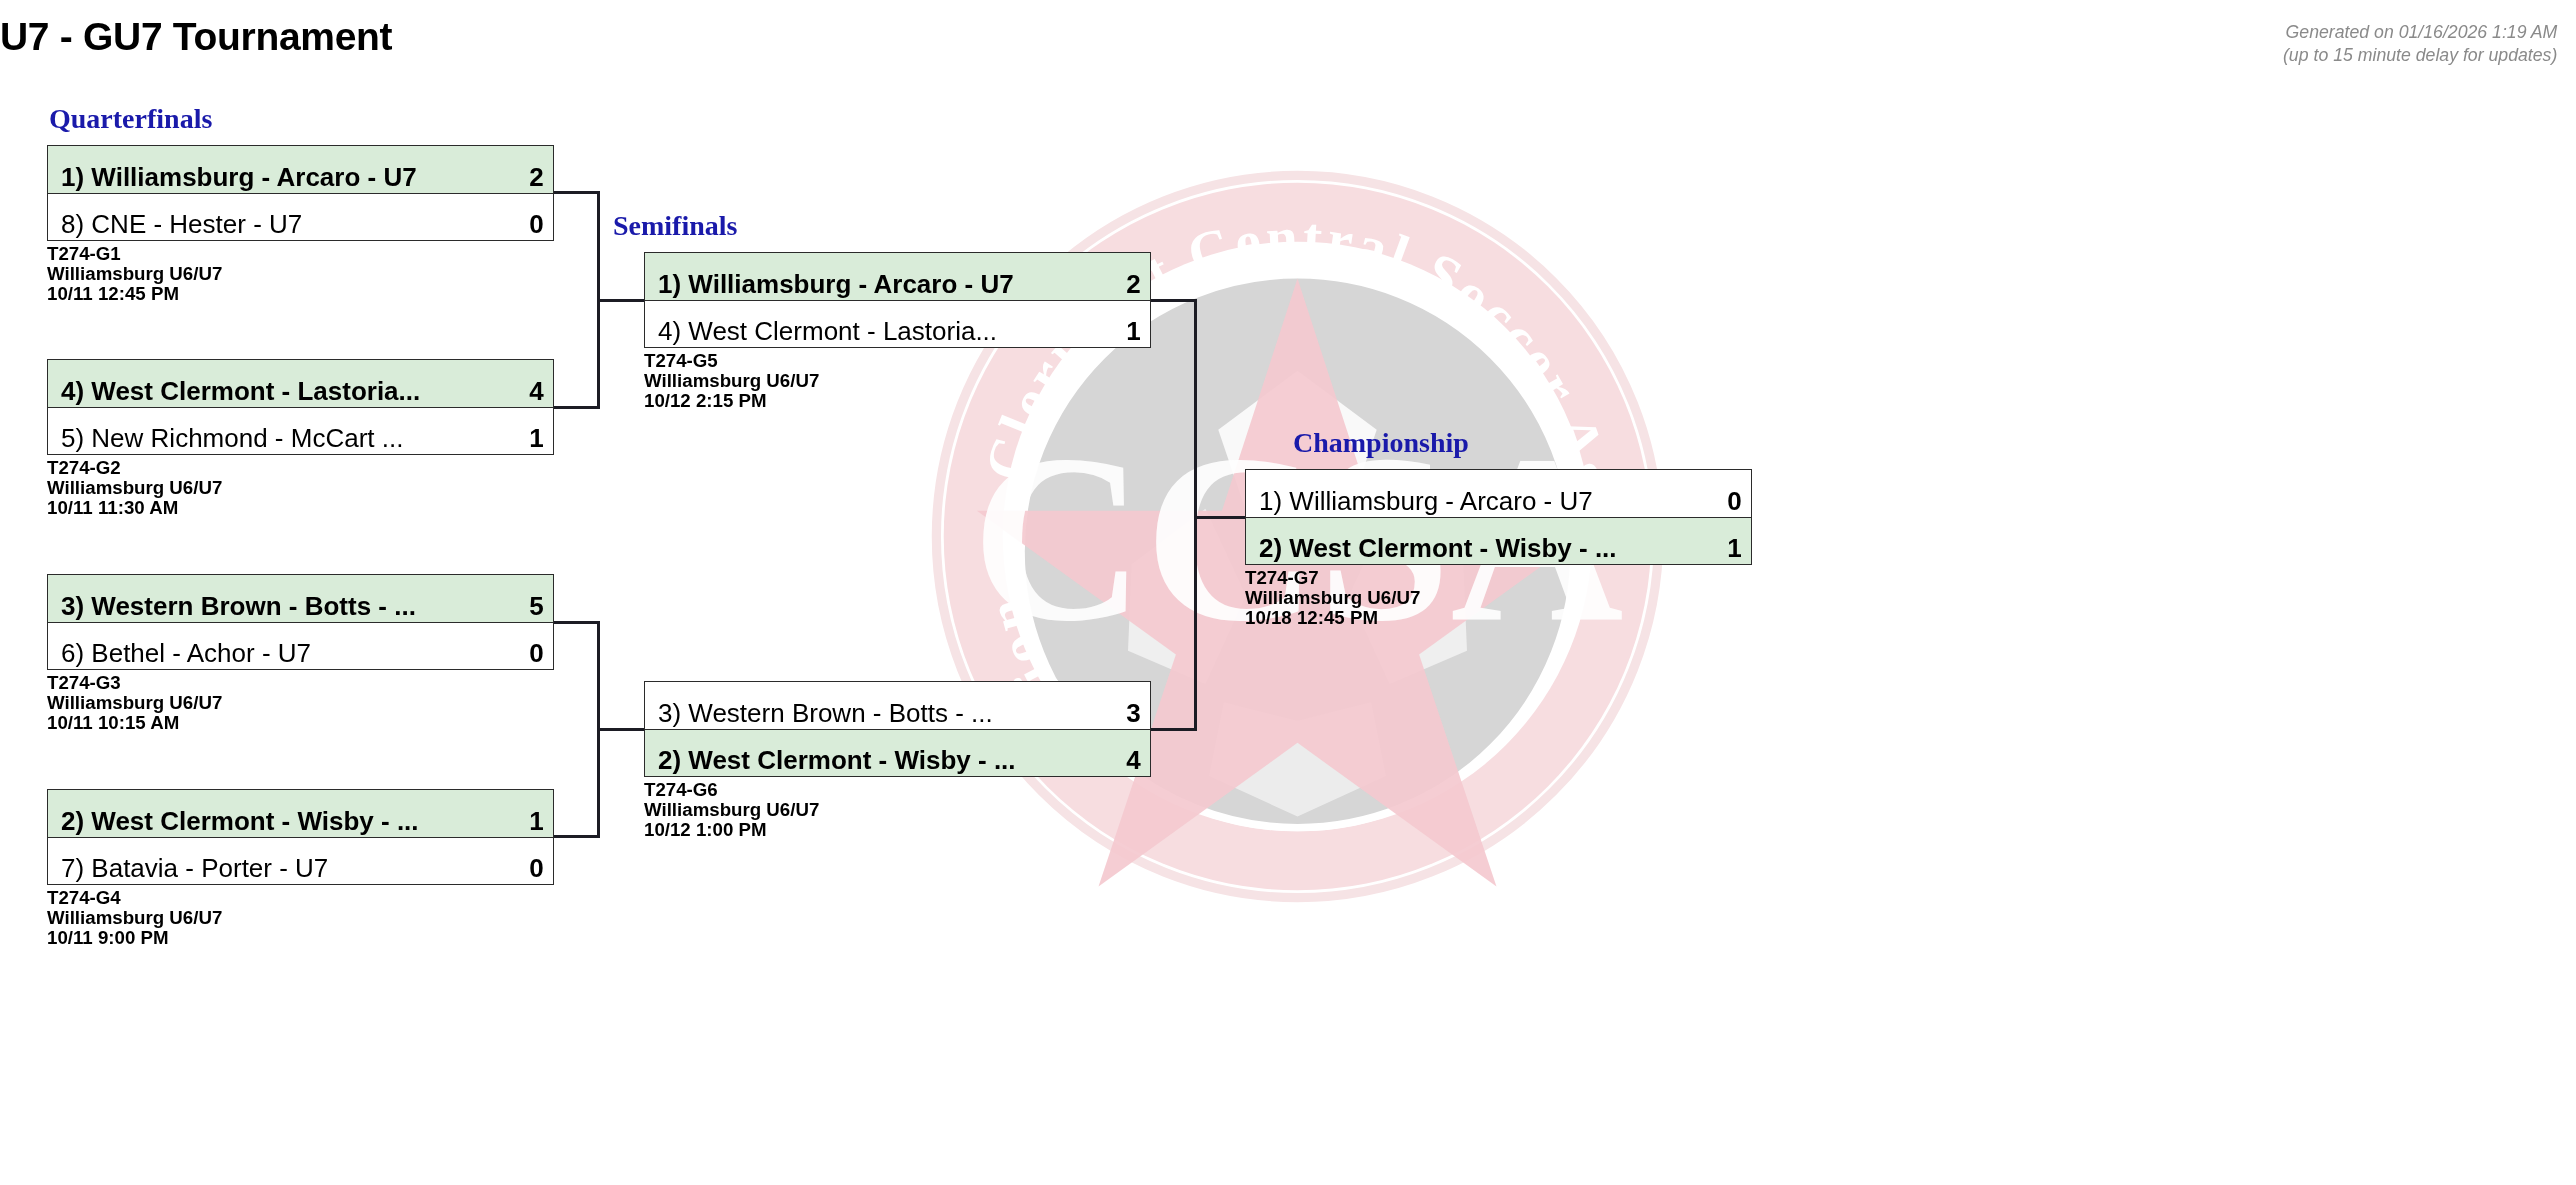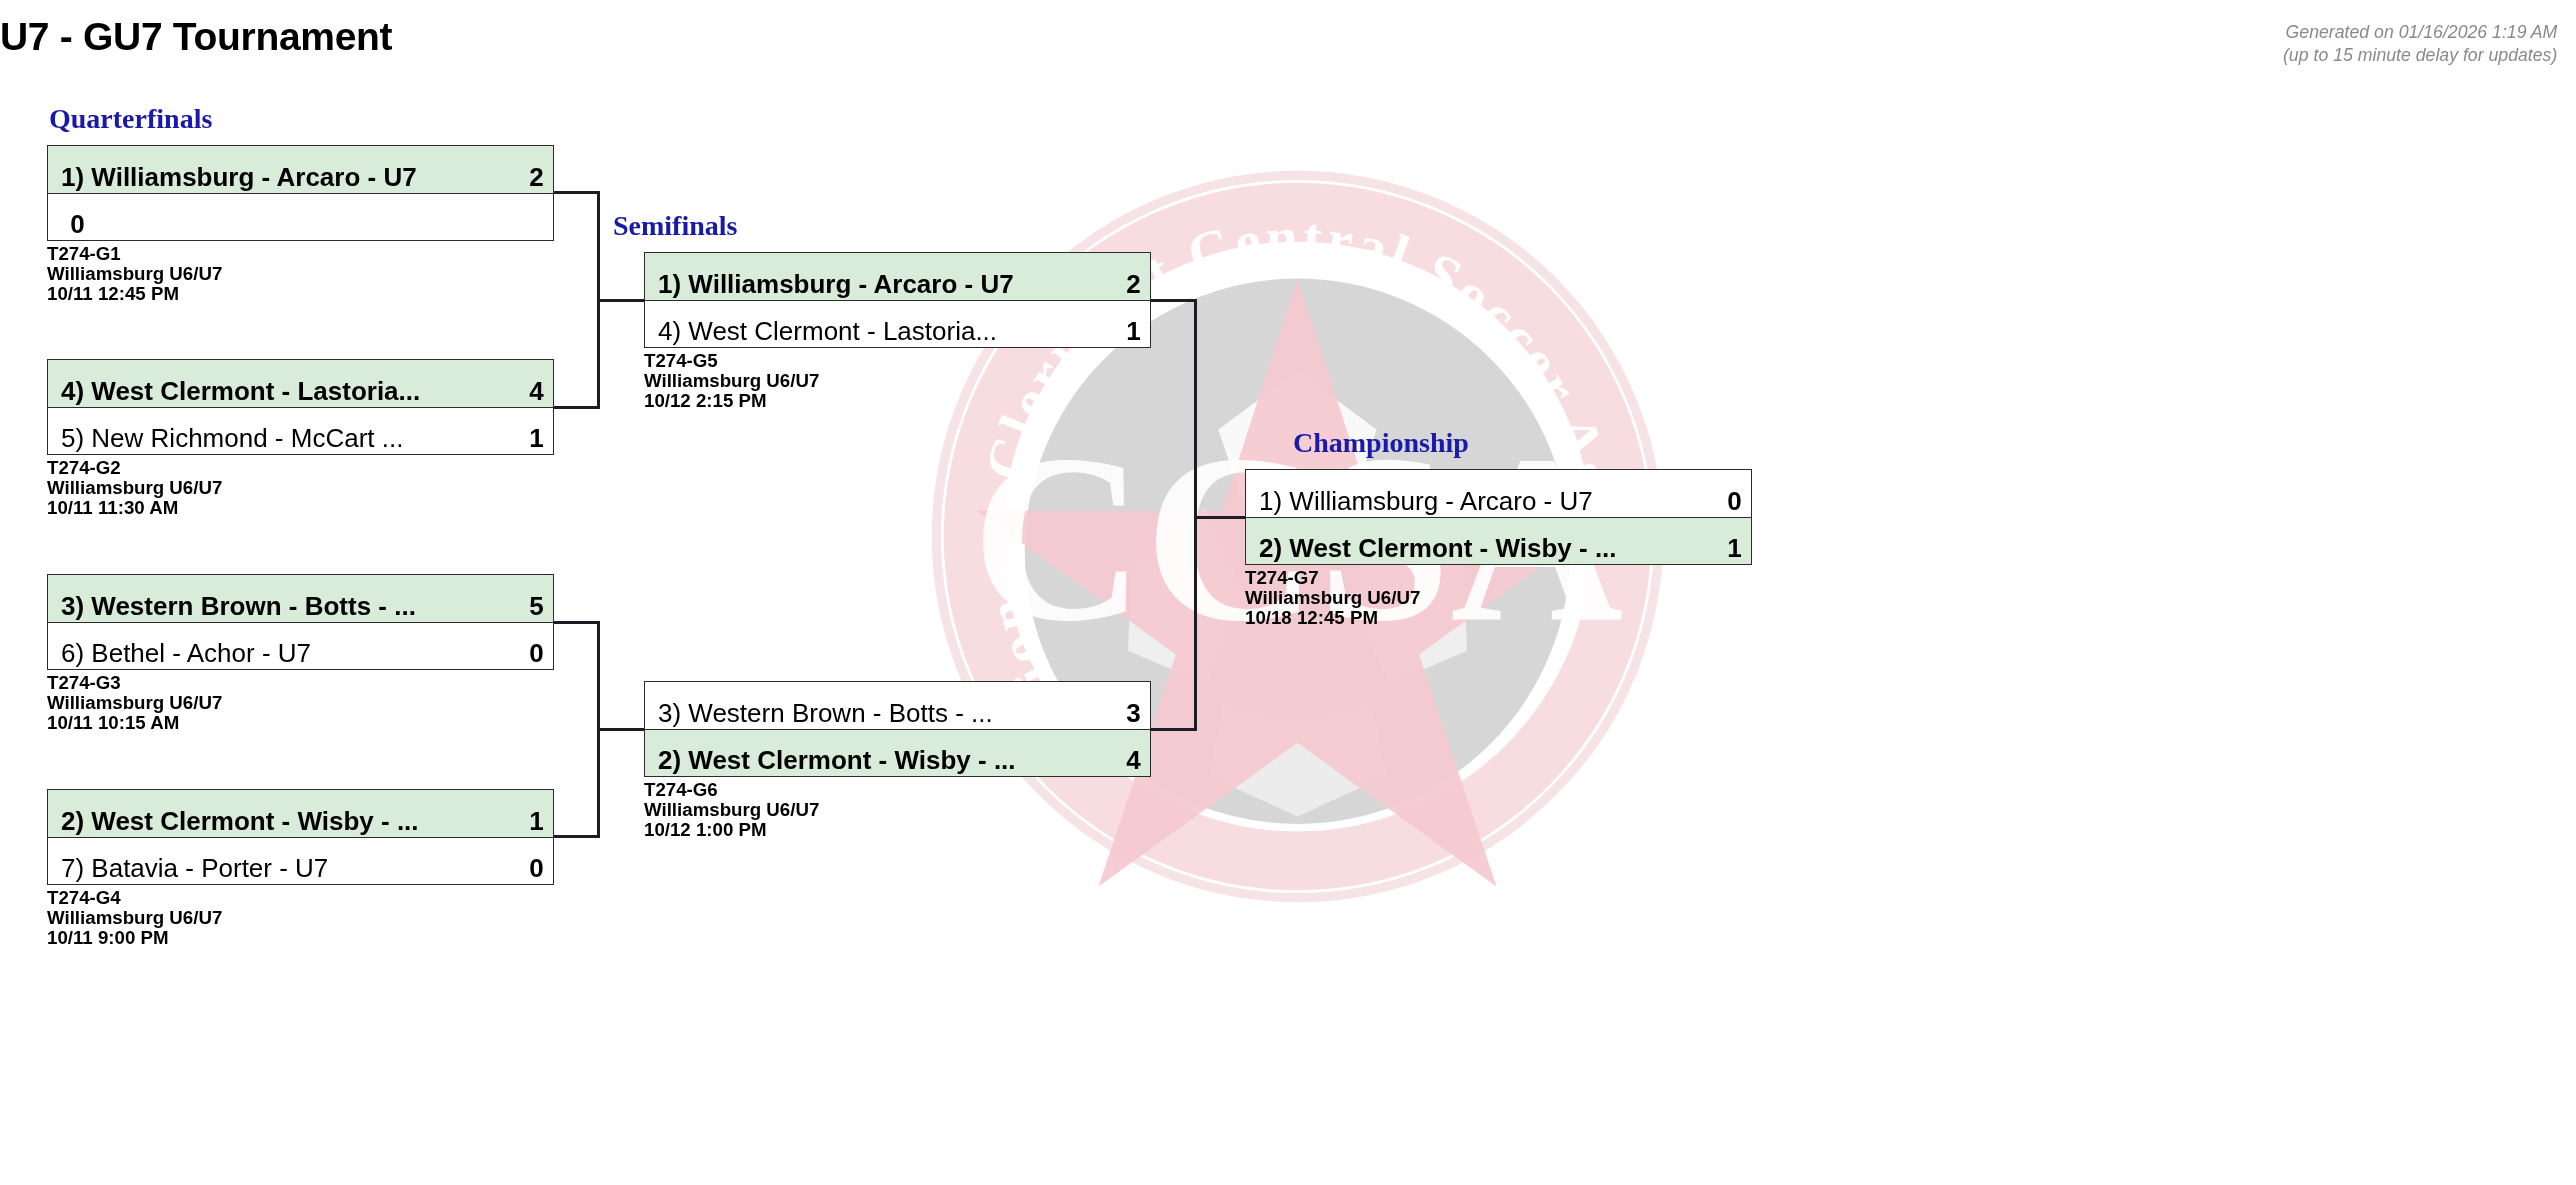--- a/index.html
+++ b/index.html
@@ -178,20 +178,21 @@
 <div class="round-label" style="left:613px; top:210px;">Semifinals</div>
 <div class="round-label" style="left:1293px; top:427px;">Championship</div>
 
 <div class="match" style="left:47px; top:145px; width:507px;">
   <div class="match-box">
     <div class="team-row winner">
       <span class="team-name">1) Williamsburg - Arcaro - U7</span>
       <span class="team-score">2</span>
     </div>
     <div class="team-row">
+      <span class="team-name">8) CNE - Hester - U7</span>
       <span class="team-score">0</span>
     </div>
   </div>
   <div class="match-meta">
     <div>T274-G1</div>
     <div>Williamsburg U6/U7</div>
     <div>10/11 12:45 PM</div>
   </div>
 </div>
 

